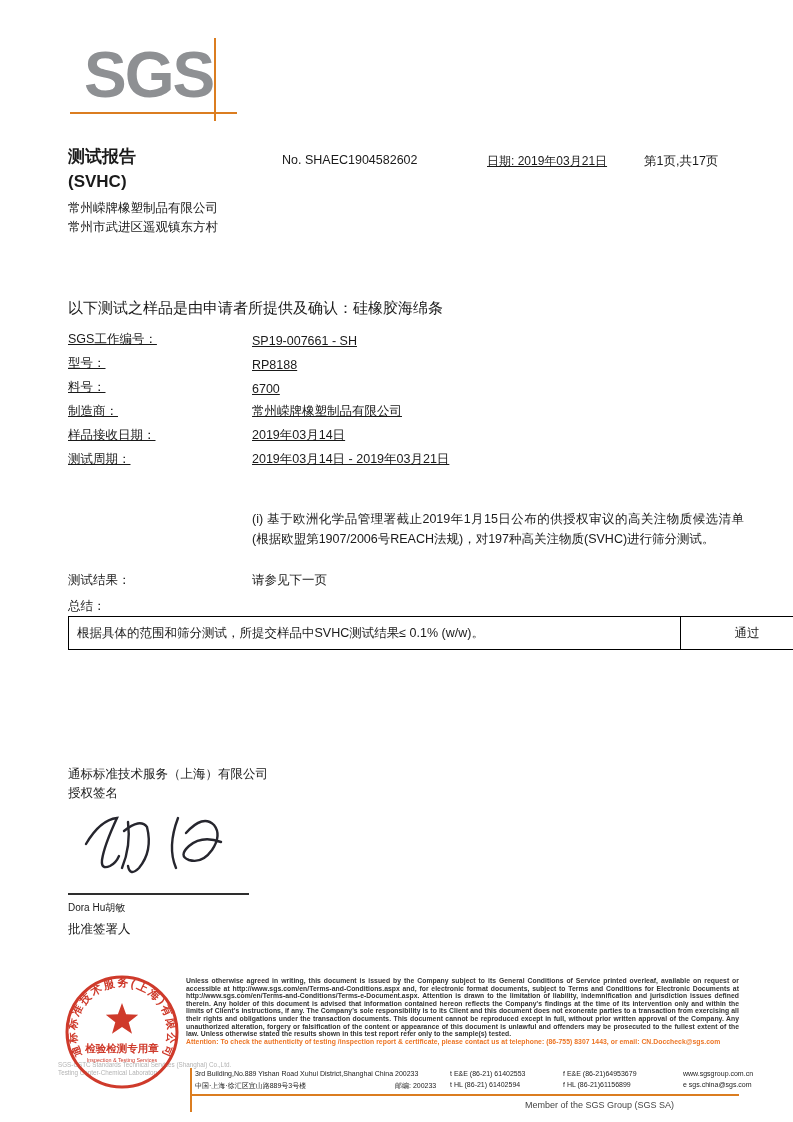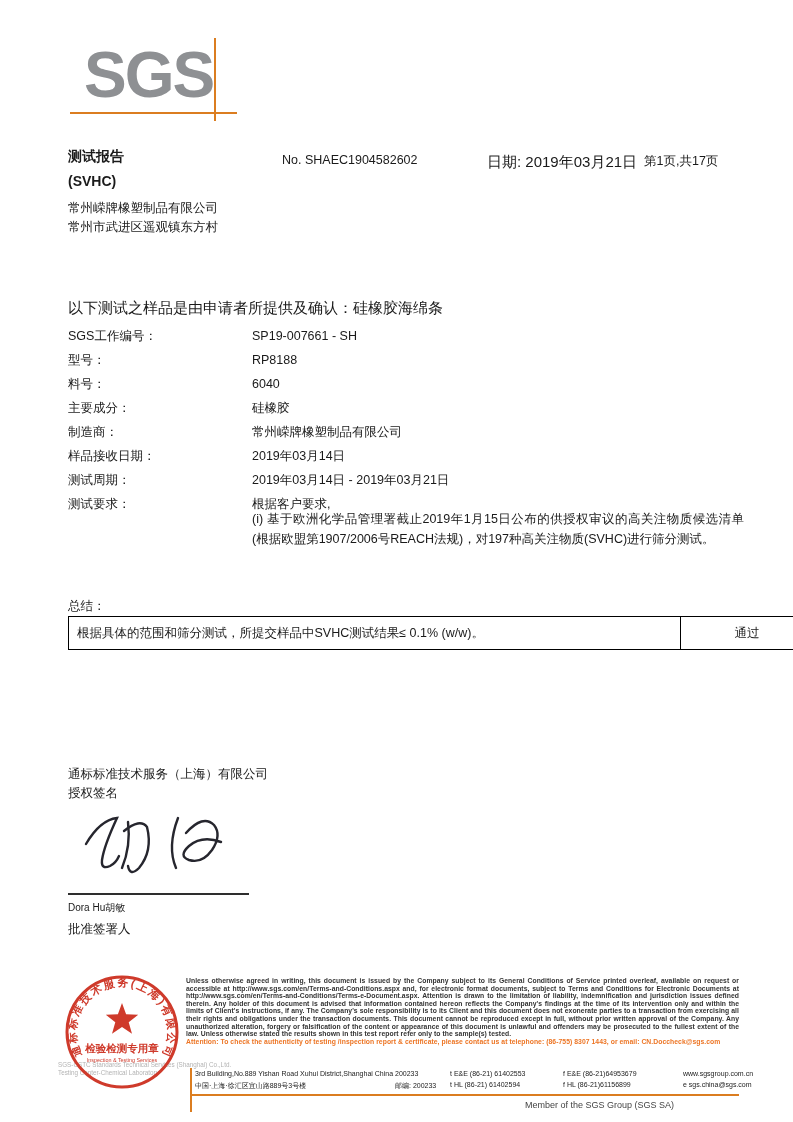--- a/index.html
+++ b/index.html
@@ -6,30 +6,30 @@
   .page{
     position:relative;width:793px;height:1122px;margin:0 auto;background:#ffffff;
     font-family:"Liberation Sans",sans-serif;color:#1a1a1a;overflow:hidden;
   }
   
   .sgs-logo{position:absolute;left:84px;top:40px;font-size:64px;font-weight:bold;
     color:#8e9093;letter-spacing:-2px;line-height:70px;}
   .logo-underline{position:absolute;left:70px;top:112px;width:167px;height:2px;background:#db7d20;}
   .logo-vline{position:absolute;left:214px;top:38px;width:2px;height:83px;background:#db7d20;}
   
-  .report-title{position:absolute;left:68px;top:144px;font-size:14px;font-weight:bold;line-height:25px;}
+  .report-title{position:absolute;left:68px;top:144px;font-size:17px;font-weight:bold;line-height:25px;}
   .report-no{position:absolute;left:282px;top:153px;font-size:12.5px;}
-  .report-date{position:absolute;left:487px;top:153px;font-size:15px;}
+  .report-date{position:absolute;left:487px;top:153px;font-size:12px;text-decoration:underline;}
   .report-page{position:absolute;left:644px;top:153px;font-size:12.5px;}
   
   .applicant{position:absolute;left:68px;top:199px;font-size:12.5px;line-height:19px;}
   
   .sample-intro{position:absolute;left:68px;top:299px;font-size:15px;}
   .fields{position:absolute;left:68px;top:324px;width:676px;font-size:12.5px;}
-  .field-row{display:flex;height:24px;align-items:center;}
+  .field-row{display:flex;height:24px;align-items:flex-end;text-decoration:underline;}
   .field-label{width:184px;flex:0 0 184px;}
   .req-detail{position:absolute;left:252px;top:510px;width:492px;font-size:12.5px;line-height:19.5px;text-align:justify;}
   .result-row{position:absolute;left:68px;top:572px;width:676px;font-size:12.5px;display:flex;}
   .summary-label{position:absolute;left:68px;top:598px;font-size:12.5px;}
   
   .summary-table{position:absolute;left:68px;top:616px;width:746px;height:34px;
     border:1.5px solid #000;display:flex;box-sizing:border-box;font-size:12.5px;}
   .summary-statement{flex:1;display:flex;align-items:center;padding:0 8px;}
   .summary-verdict{flex:0 0 132px;border-left:1.5px solid #000;display:flex;align-items:center;justify-content:center;}
   
@@ -87,46 +87,42 @@
     <div class="field-row">
       <span class="field-label">SGS工作编号：</span>
       <span class="field-value">SP19-007661 - SH</span>
     </div>
     <div class="field-row">
       <span class="field-label">型号：</span>
       <span class="field-value">RP8188</span>
     </div>
     <div class="field-row">
       <span class="field-label">料号：</span>
-      <span class="field-value">6040</span>
-    </div>
-    <div class="field-row">
-      <span class="field-label">主要成分：</span>
-      <span class="field-value">硅橡胶</span>
+      <span class="field-value">6700</span>
     </div>
     <div class="field-row">
       <span class="field-label">制造商：</span>
       <span class="field-value">常州嵘牌橡塑制品有限公司</span>
     </div>
     <div class="field-row">
       <span class="field-label">样品接收日期：</span>
       <span class="field-value">2019年03月14日</span>
     </div>
     <div class="field-row">
       <span class="field-label">测试周期：</span>
       <span class="field-value">2019年03月14日 - 2019年03月21日</span>
     </div>
-    <div class="field-row">
-      <span class="field-label">测试要求：</span>
-      <span class="field-value">根据客户要求,</span>
-    </div>
   </div>
 
   <div class="req-detail">(i) 基于欧洲化学品管理署截止2019年1月15日公布的供授权审议的高关注物质候选清单(根据欧盟第1907/2006号REACH法规)，对197种高关注物质(SVHC)进行筛分测试。</div>
 
+  <div class="result-row">
+    <span class="field-label">测试结果：</span>
+    <span class="field-value">请参见下一页</span>
+  </div>
 
   <div class="summary-label">总结：</div>
   <div class="summary-table">
     <div class="summary-statement">根据具体的范围和筛分测试，所提交样品中SVHC测试结果≤ 0.1% (w/w)。</div>
     <div class="summary-verdict">通过</div>
   </div>
 
   <div class="sig-company">通标标准技术服务（上海）有限公司</div>
   <div class="sig-heading">授权签名</div>
 

